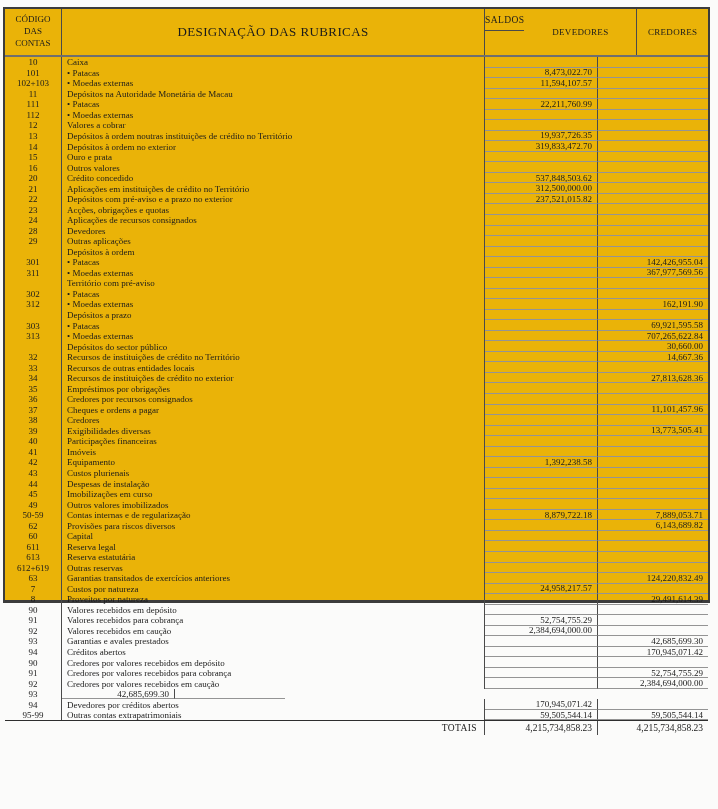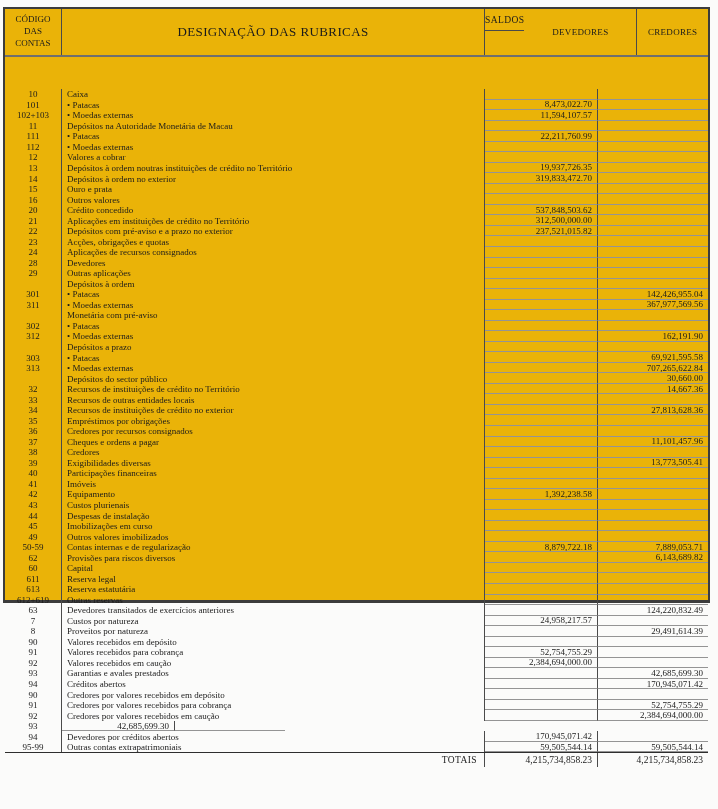--- a/index.html
+++ b/index.html
@@ -39,21 +39,21 @@
     border-bottom:1px solid #4a4a4a;
   }
   .hdr-saldos-sub { flex:1; display:flex; }
   .hdr-dev, .hdr-cre {
     display:flex; align-items:center; justify-content:center;
     font-size:9px; letter-spacing:.3px;
   }
   .hdr-dev { width:113px; border-right:1px solid #4a4a4a; }
   .hdr-cre { flex:1; }
   
-  .tbody { flex:1 1 auto; display:flex; flex-direction:column;margin-top:32px; }
+  .tbody { flex:1 1 auto; display:flex; flex-direction:column; }
   .trow { flex:1; display:flex; font-size:9px; min-height:0; }
   .c { display:flex; align-items:center; min-height:0; overflow:hidden; white-space:nowrap; }
   .c-code { width:57px; border-right:1px solid #4a4a4a; justify-content:center; }
   .c-label { flex:1; border-right:1px solid #4a4a4a; padding-left:5px; }
   .c-dev {
     width:113px; border-right:1px solid #4a4a4a;
     border-bottom:1px solid #949494;
     justify-content:flex-end; padding-right:5px;
   }
   .c-cre {
@@ -242,21 +242,21 @@
 
   <div class="trow">
     <div class="c c-code">311</div>
     <div class="c c-label">• Moedas externas</div>
     <div class="c c-dev"></div>
     <div class="c c-cre">367,977,569.56</div>
   </div>
 
   <div class="trow">
     <div class="c c-code"></div>
-    <div class="c c-label">Monetária com pré-aviso</div>
+    <div class="c c-label">Território com pré-aviso</div>
     <div class="c c-dev"></div>
     <div class="c c-cre"></div>
   </div>
 
   <div class="trow">
     <div class="c c-code">302</div>
     <div class="c c-label">• Patacas</div>
     <div class="c c-dev"></div>
     <div class="c c-cre"></div>
   </div>
@@ -438,21 +438,21 @@
 
   <div class="trow">
     <div class="c c-code">612+619</div>
     <div class="c c-label">Outras reservas</div>
     <div class="c c-dev"></div>
     <div class="c c-cre"></div>
   </div>
 
   <div class="trow">
     <div class="c c-code">63</div>
-    <div class="c c-label">Devedores transitados de exercícios anteriores</div>
+    <div class="c c-label">Garantias transitados de exercícios anteriores</div>
     <div class="c c-dev"></div>
     <div class="c c-cre">124,220,832.49</div>
   </div>
 
   <div class="trow">
     <div class="c c-code">7</div>
     <div class="c c-label">Custos por natureza</div>
     <div class="c c-dev">24,958,217.57</div>
     <div class="c c-cre"></div>
   </div>

